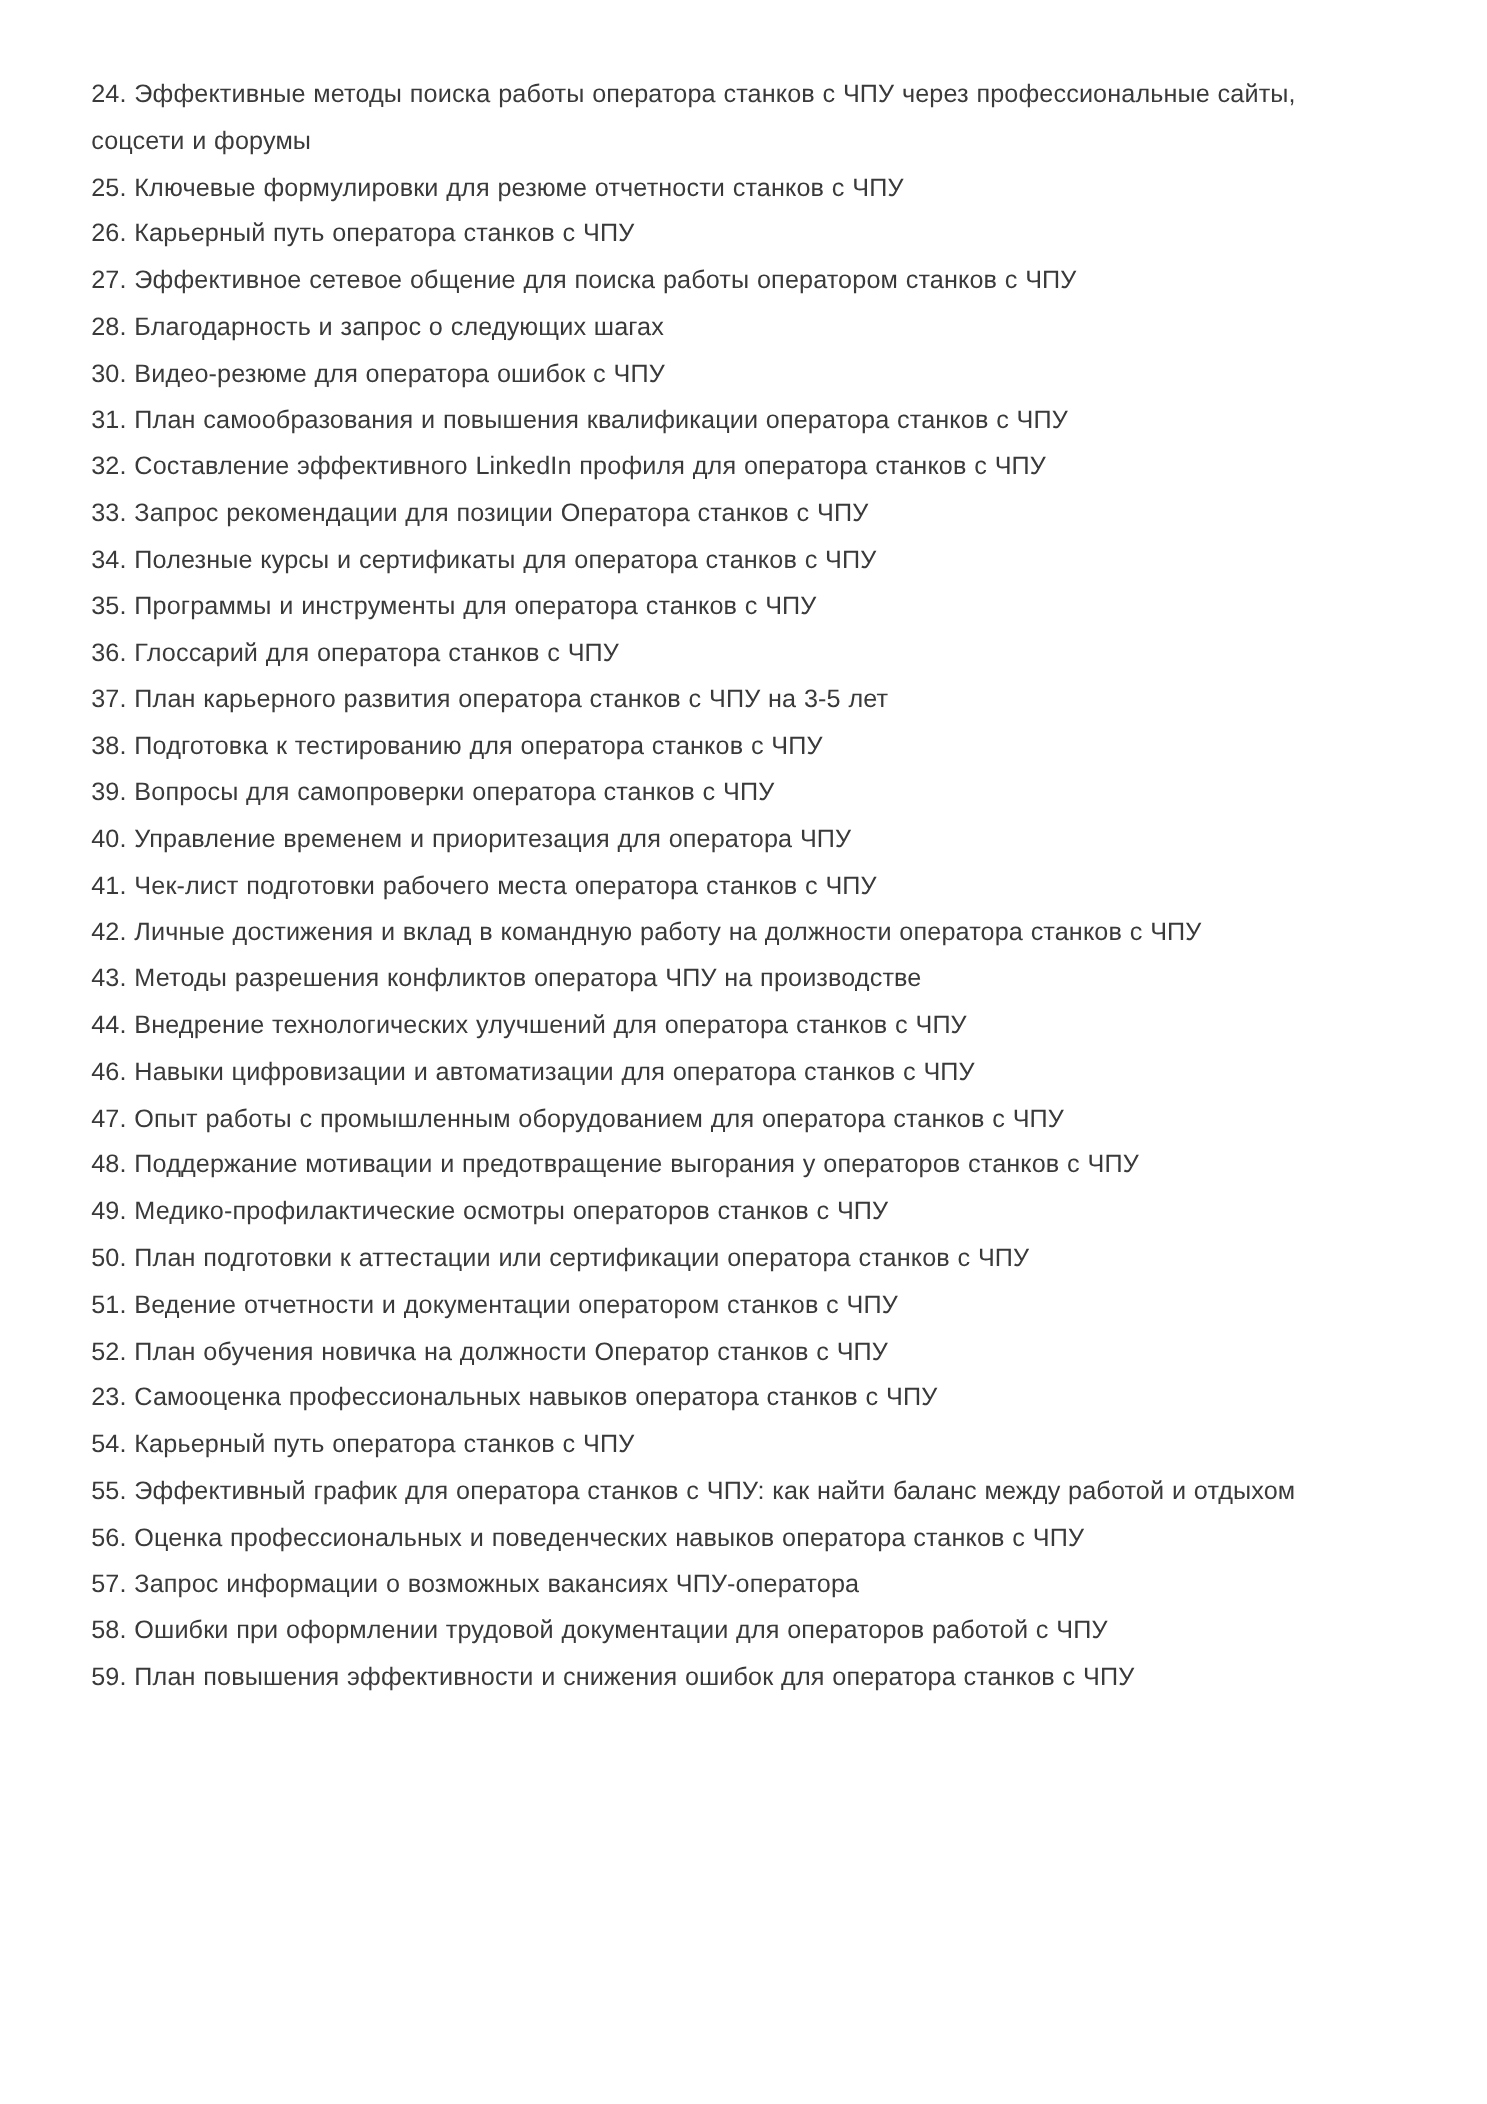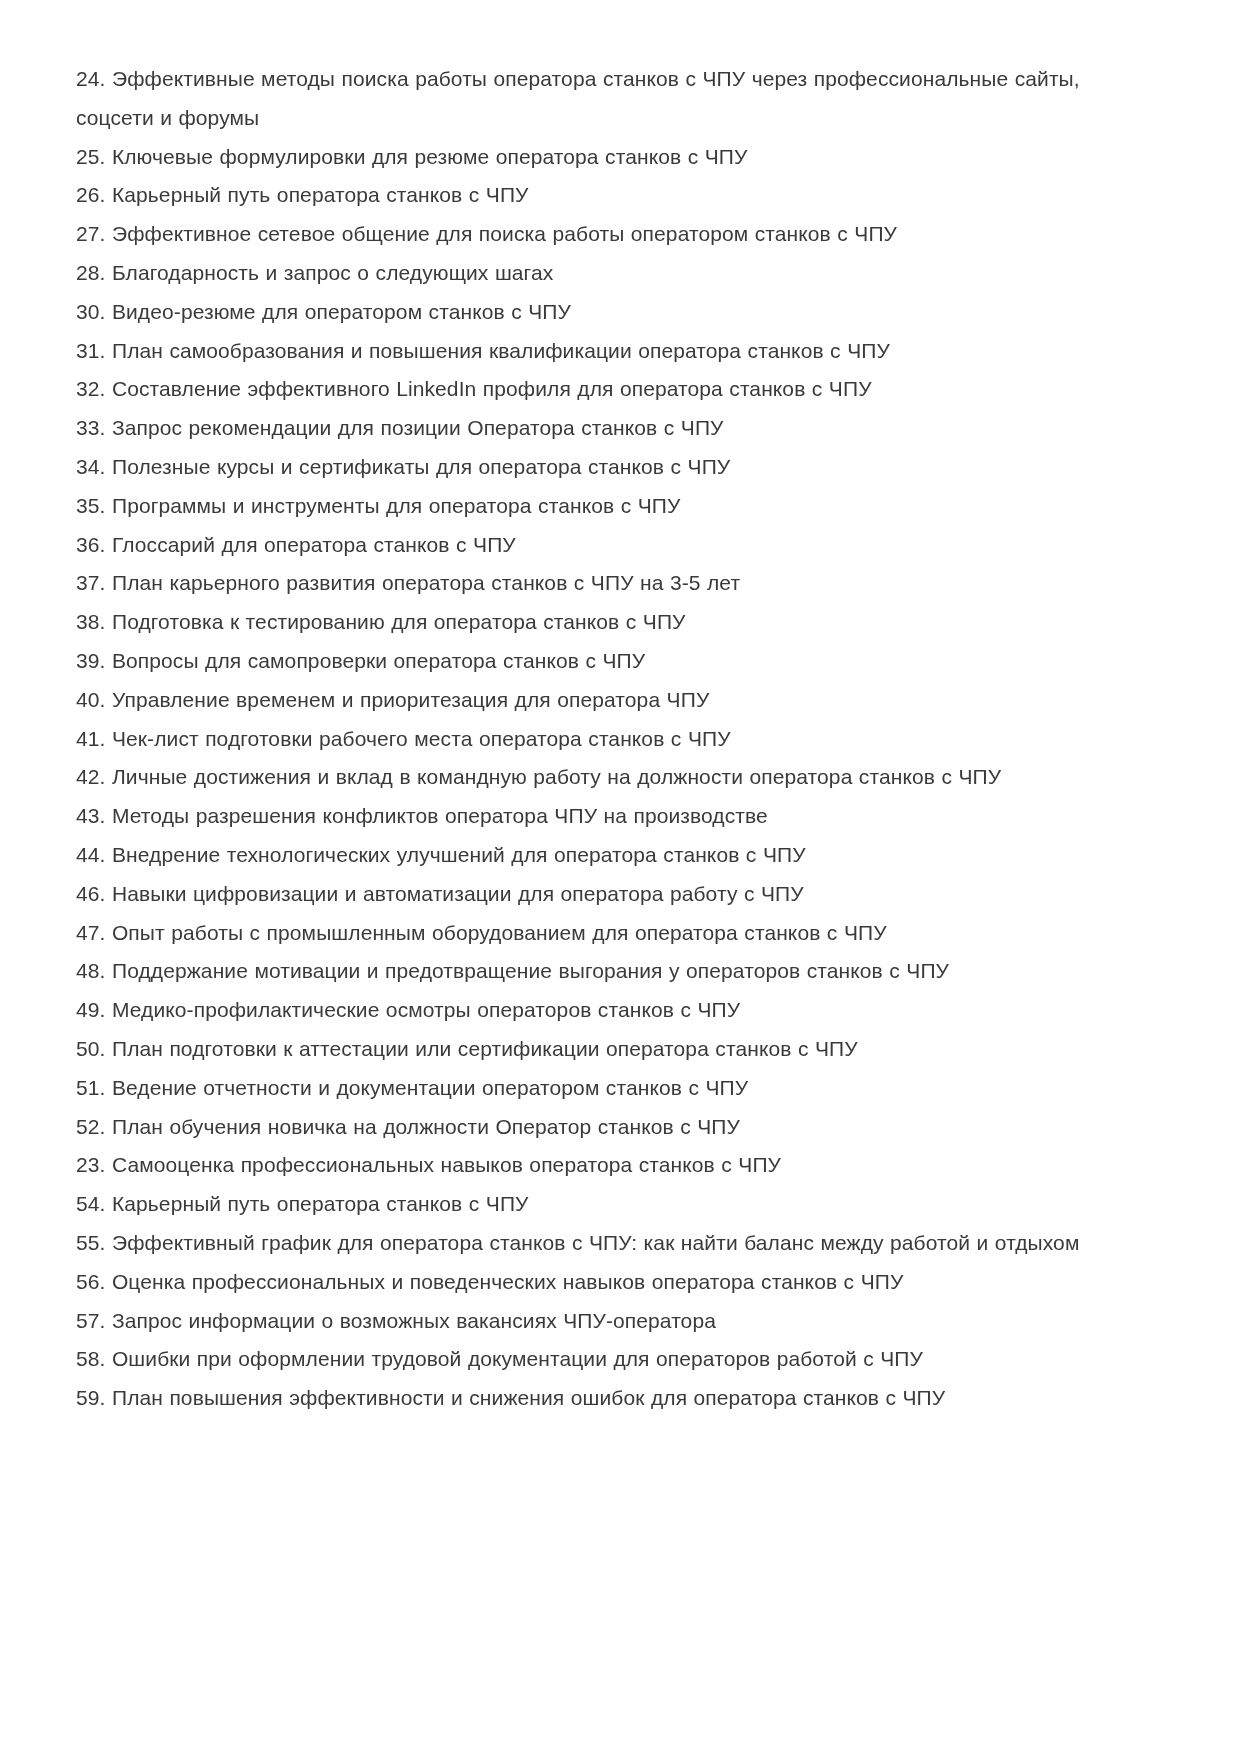--- a/index.html
+++ b/index.html
@@ -36,30 +36,30 @@
     word-spacing: 0.5px;
   }
 </style>
 </head>
 <body>
 
 <div class="page">
   <ol class="numbered-list">
   <li class="list-item"><span>24.</span> <span>Эффективные методы поиска работы оператора станков с ЧПУ через профессиональные сайты, соцсети и форумы</span></li>
 
-  <li class="list-item"><span>25.</span> <span>Ключевые формулировки для резюме оператора станков с ЧПУ</span></li>
+  <li class="list-item"><span>25.</span> <span>Ключевые формулировки для резюме отчетности станков с ЧПУ</span></li>
 
   <li class="list-item"><span>26.</span> <span>Карьерный путь оператора станков с ЧПУ</span></li>
 
   <li class="list-item"><span>27.</span> <span>Эффективное сетевое общение для поиска работы оператором станков с ЧПУ</span></li>
 
   <li class="list-item"><span>28.</span> <span>Благодарность и запрос о следующих шагах</span></li>
 
 
-  <li class="list-item"><span>30.</span> <span>Видео-резюме для оператором станков с ЧПУ</span></li>
+  <li class="list-item"><span>30.</span> <span>Видео-резюме для оператора ошибок с ЧПУ</span></li>
 
   <li class="list-item"><span>31.</span> <span>План самообразования и повышения квалификации оператора станков с ЧПУ</span></li>
 
   <li class="list-item"><span>32.</span> <span>Составление эффективного LinkedIn профиля для оператора станков с ЧПУ</span></li>
 
   <li class="list-item"><span>33.</span> <span>Запрос рекомендации для позиции Оператора станков с ЧПУ</span></li>
 
   <li class="list-item"><span>34.</span> <span>Полезные курсы и сертификаты для оператора станков с ЧПУ</span></li>
 
   <li class="list-item"><span>35.</span> <span>Программы и инструменты для оператора станков с ЧПУ</span></li>
@@ -76,21 +76,21 @@
 
   <li class="list-item"><span>41.</span> <span>Чек-лист подготовки рабочего места оператора станков с ЧПУ</span></li>
 
   <li class="list-item"><span>42.</span> <span>Личные достижения и вклад в командную работу на должности оператора станков с ЧПУ</span></li>
 
   <li class="list-item"><span>43.</span> <span>Методы разрешения конфликтов оператора ЧПУ на производстве</span></li>
 
   <li class="list-item"><span>44.</span> <span>Внедрение технологических улучшений для оператора станков с ЧПУ</span></li>
 
 
-  <li class="list-item"><span>46.</span> <span>Навыки цифровизации и автоматизации для оператора работу с ЧПУ</span></li>
+  <li class="list-item"><span>46.</span> <span>Навыки цифровизации и автоматизации для оператора станков с ЧПУ</span></li>
 
   <li class="list-item"><span>47.</span> <span>Опыт работы с промышленным оборудованием для оператора станков с ЧПУ</span></li>
 
   <li class="list-item"><span>48.</span> <span>Поддержание мотивации и предотвращение выгорания у операторов станков с ЧПУ</span></li>
 
   <li class="list-item"><span>49.</span> <span>Медико-профилактические осмотры операторов станков с ЧПУ</span></li>
 
   <li class="list-item"><span>50.</span> <span>План подготовки к аттестации или сертификации оператора станков с ЧПУ</span></li>
 
   <li class="list-item"><span>51.</span> <span>Ведение отчетности и документации оператором станков с ЧПУ</span></li>

